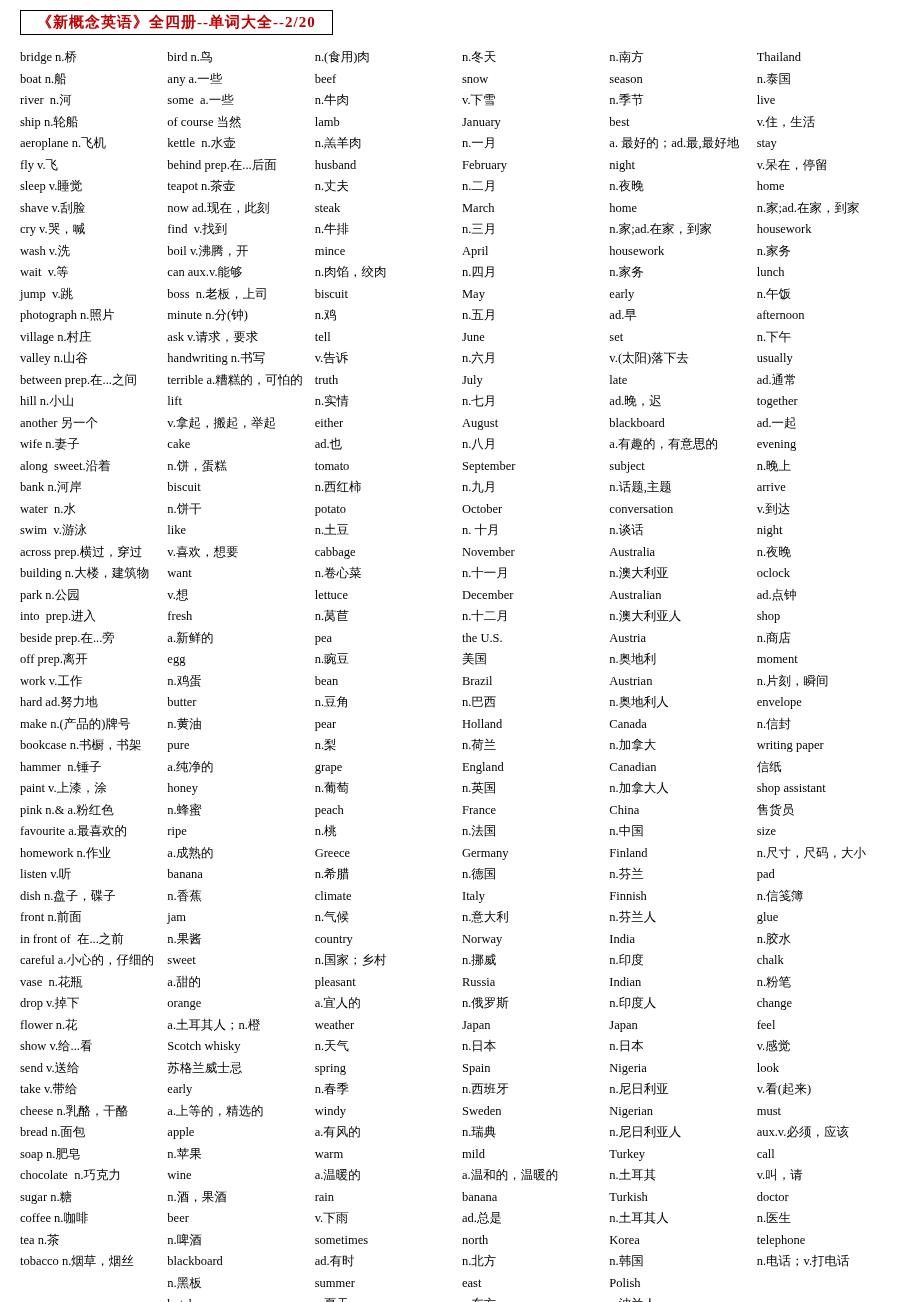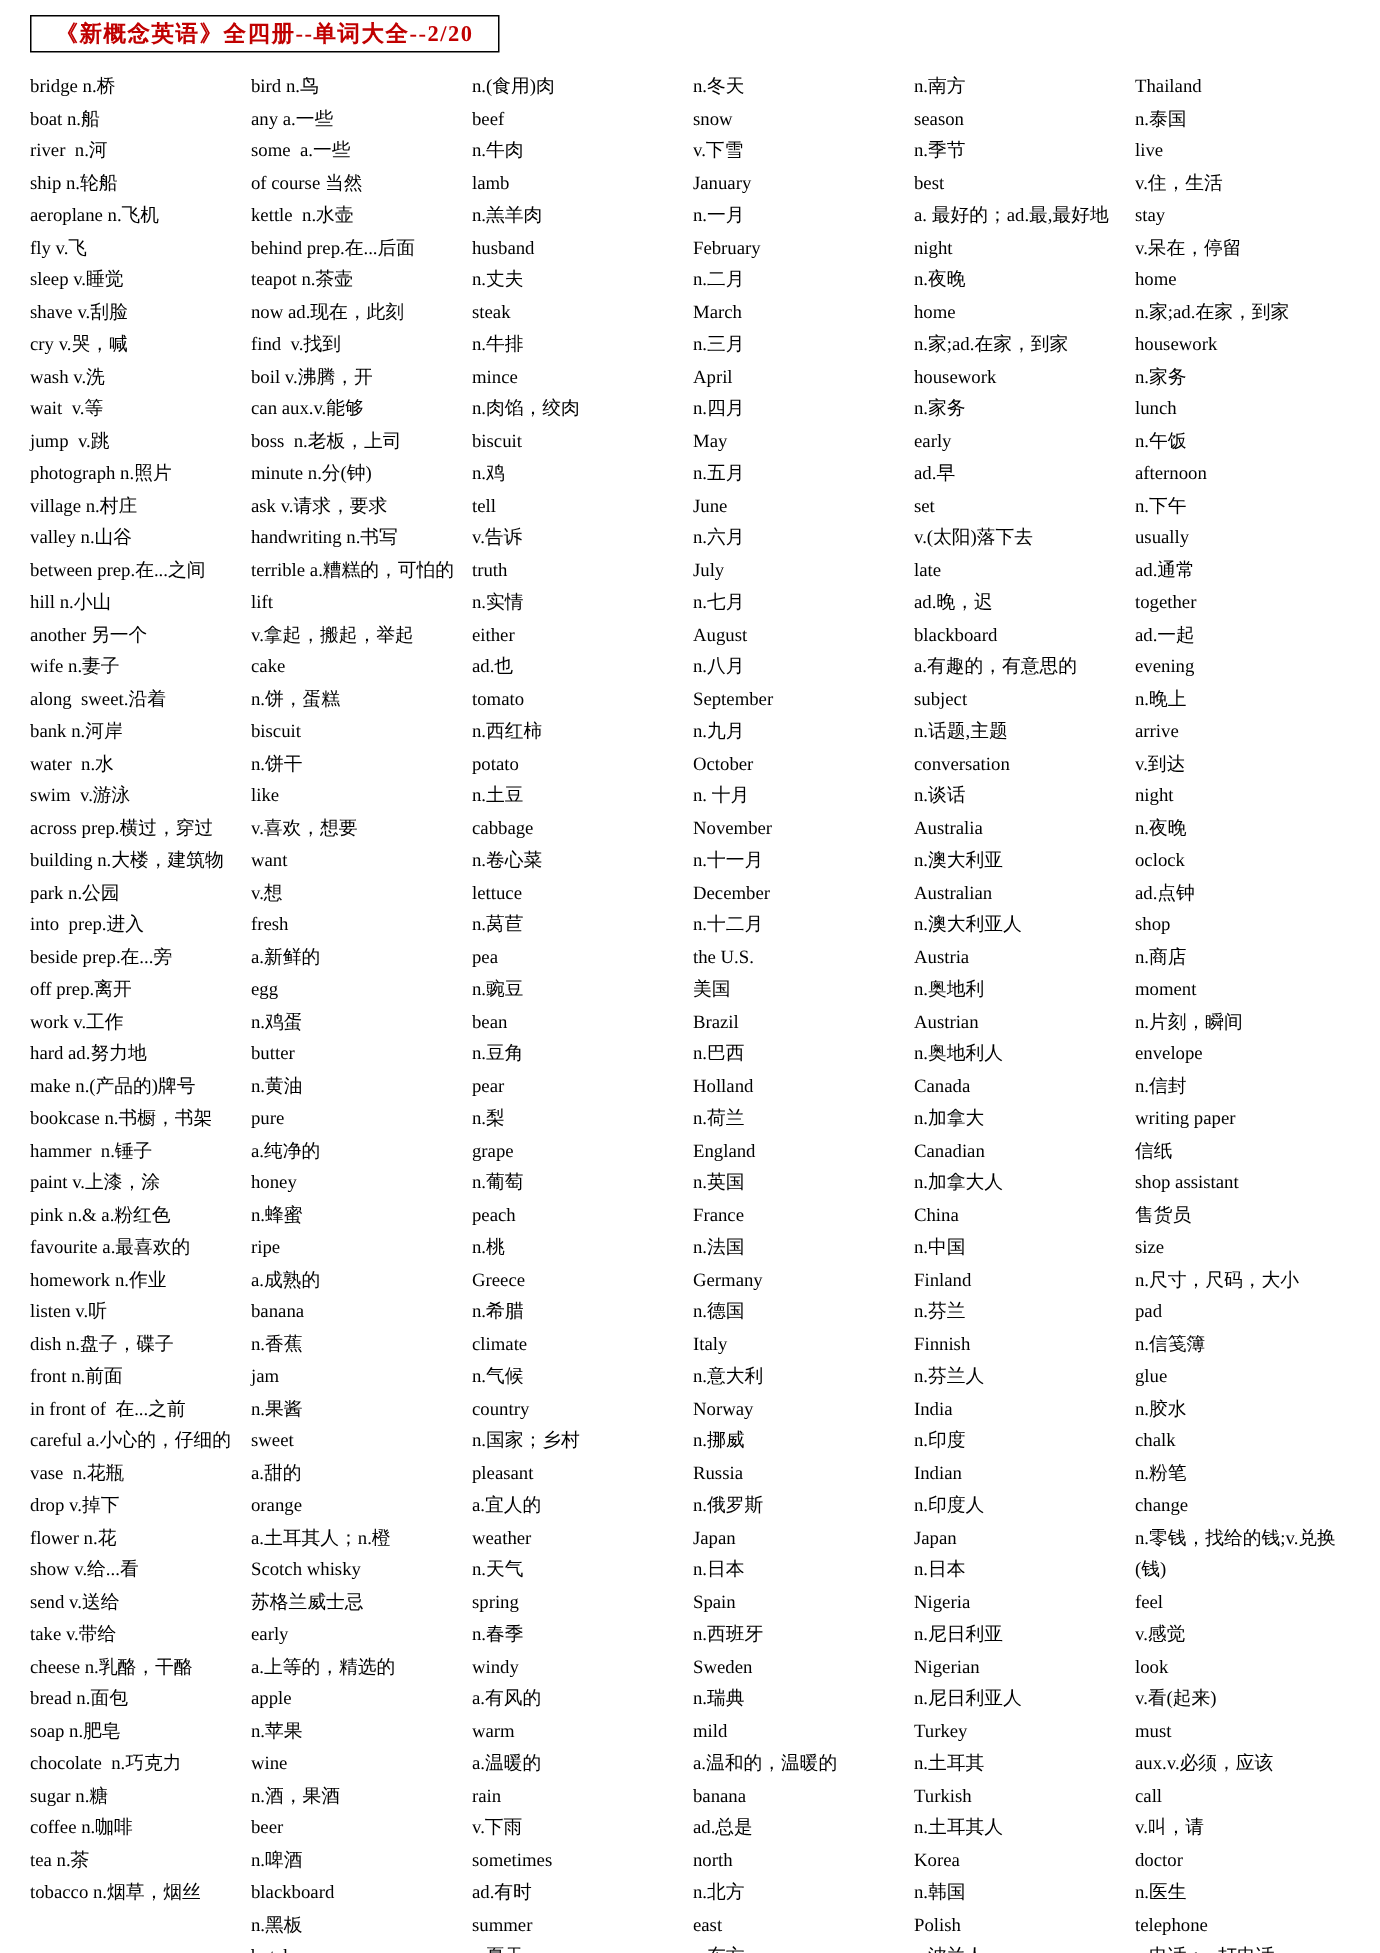--- a/index.html
+++ b/index.html
@@ -391,21 +391,20 @@
       <span class="entry">售货员</span>
       <span class="entry">size</span>
       <span class="entry">n.尺寸，尺码，大小</span>
       <span class="entry">pad</span>
       <span class="entry">n.信笺簿</span>
       <span class="entry">glue</span>
       <span class="entry">n.胶水</span>
       <span class="entry">chalk</span>
       <span class="entry">n.粉笔</span>
       <span class="entry">change</span>
-      <span class="entry">n.零钱，找给的钱;v.兑换(钱)</span>
       <span class="entry">feel</span>
       <span class="entry">v.感觉</span>
       <span class="entry">look</span>
       <span class="entry">v.看(起来)</span>
       <span class="entry">must</span>
       <span class="entry">aux.v.必须，应该</span>
       <span class="entry">call</span>
       <span class="entry">v.叫，请</span>
       <span class="entry">doctor</span>
       <span class="entry">n.医生</span>

